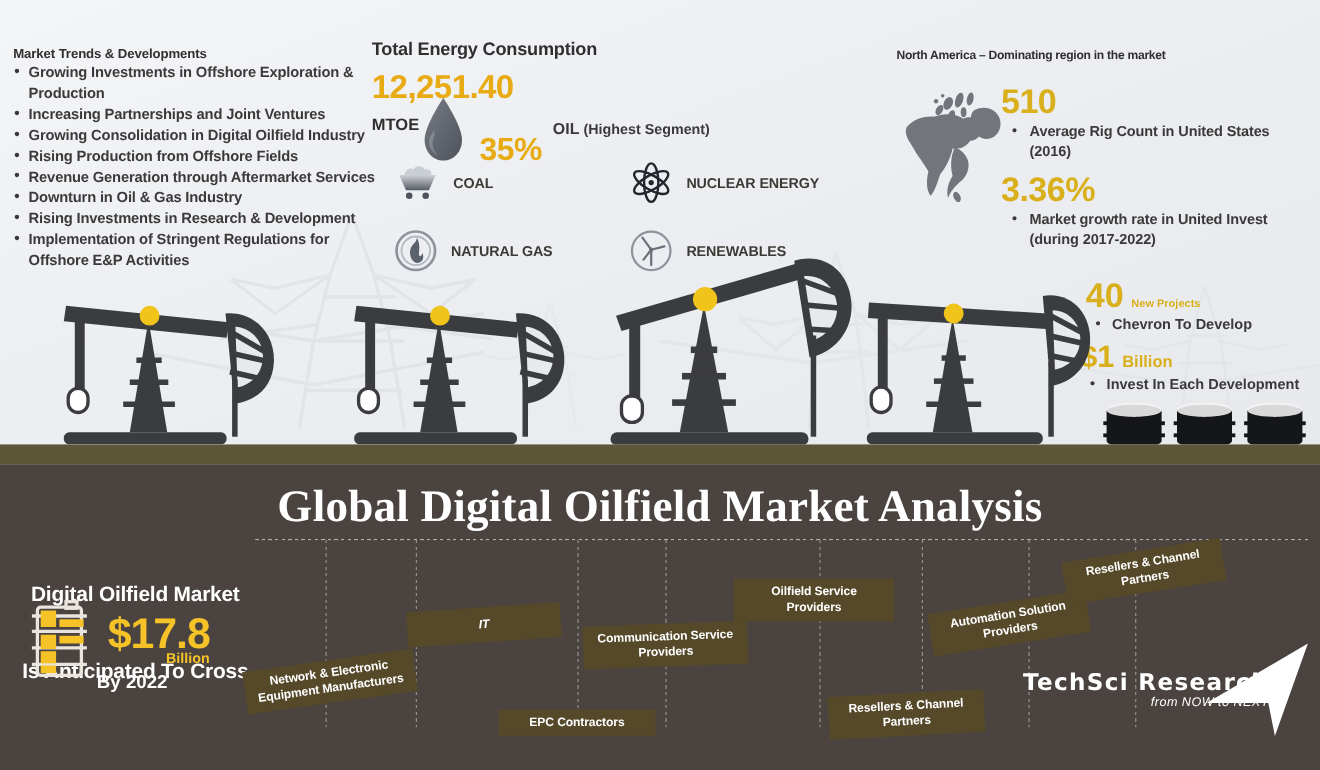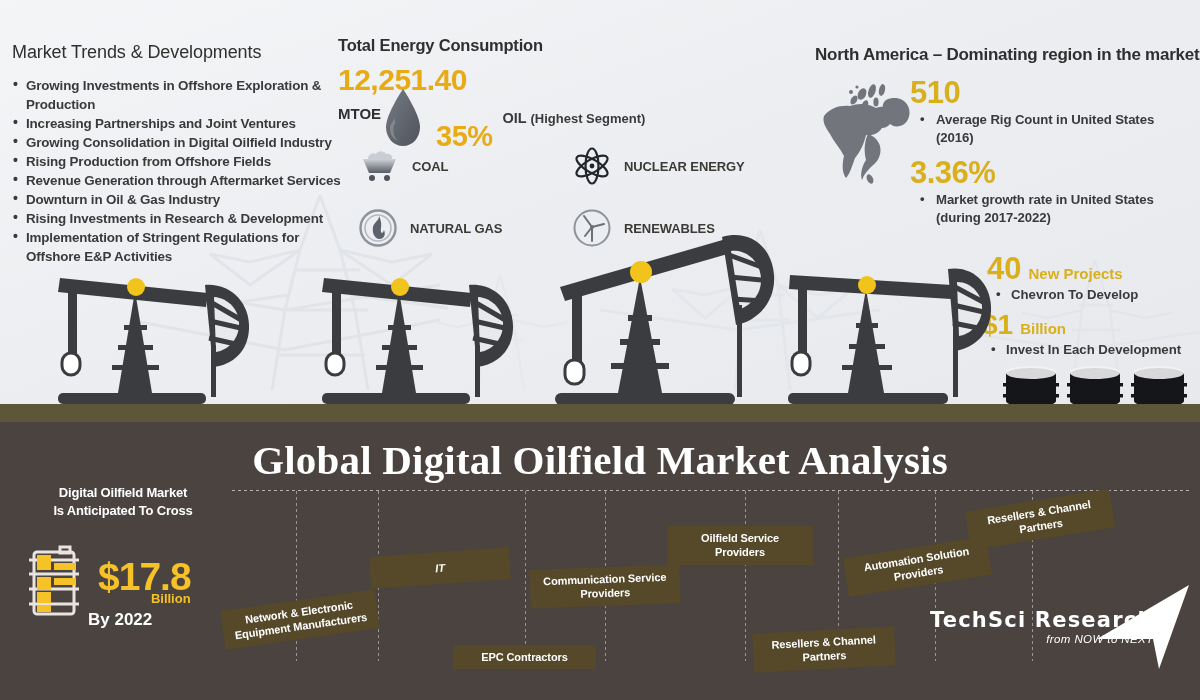--- a/index.html
+++ b/index.html
@@ -37,22 +37,22 @@
 
   
   .pylons { position: absolute; left: 0; top: 190px; width: 1200px; height: 215px; opacity: .55; }
 
   
   .pumps { position: absolute; left: 0; top: 225px; width: 1200px; height: 185px; }
 
   
   .trends { position: absolute; left: 12px; top: 42px; width: 330px; }
   .trends h2 {
-    font-size: 18px; font-weight: normal; color: #2f2f2f;
-    letter-spacing: -0.1px; margin-bottom: 13px;
+    font-size: 12px; font-weight: bold; color: #2f2f2f;
+    letter-spacing: -0.1px; margin-bottom: 0;
   }
   .trends ul { list-style: none; }
   .trends li {
     font-size: 13.4px; color: #3a3a3a; font-weight: bold;
     line-height: 1.42; position: relative; padding-left: 14px;
     letter-spacing: -0.15px;
   }
   .trends li::before {
     content: "\2022"; position: absolute; left: 1px; top: -1px;
     font-size: 14px; color: #3a3a3a;
@@ -88,42 +88,42 @@
     display: grid; grid-template-columns: 200px 200px; gap: 22px 14px;
   }
   .src { display: flex; align-items: center; gap: 12px; }
   .src .nm {
     font-size: 13px; font-weight: bold; color: #3c3a35; letter-spacing: -0.1px;
   }
 
   
   .na { position: absolute; left: 815px; top: 45px; width: 382px; }
   .na h2 {
-    font-size: 17px; font-weight: bold; color: #2f2f2f; letter-spacing: -0.25px;
+    font-size: 11px; font-weight: bold; color: #2f2f2f; letter-spacing: -0.25px;
     white-space: nowrap;
   }
   .na-map { position: absolute; left: 5px; top: 33px; }
   .na-stat { position: absolute; }
   .na-stat .num {
     font-size: 31px; font-weight: bold; color: #d9b01c; line-height: 1; letter-spacing: -0.5px;
   }
   .na-stat .bullet {
     font-size: 13.2px; font-weight: bold; color: #3a3a3a; line-height: 1.35;
     padding-left: 26px; position: relative; margin-top: 3px; letter-spacing: -0.1px;
   }
   .na-stat .bullet::before {
     content: "\2022"; position: absolute; left: 10px; top: -1px; font-size: 13px;
   }
   .na-stat.s1 { left: 95px; top: 32px; width: 290px; }
   .na-stat.s2 { left: 95px; top: 112px; width: 290px; }
 
   .proj { position: absolute; left: 172px; top: 208px; width: 210px; }
   .proj .line { display: flex; align-items: baseline; gap: 7px; }
   .proj .num { font-size: 31px; font-weight: bold; color: #d9b01c; line-height: 1; }
-  .proj .tag { font-size: 15px; font-weight: bold; color: #d9b01c; }
+  .proj .tag { font-size: 10px; font-weight: bold; color: #d9b01c; }
   .proj .bullet {
     font-size: 13.2px; font-weight: bold; color: #3a3a3a;
     padding-left: 24px; position: relative; margin-top: 3px; white-space: nowrap;
   }
   .proj .bullet::before { content: "\2022"; position: absolute; left: 9px; top: -1px; }
   .proj2 { position: absolute; left: 167px; top: 266px; width: 235px; }
   .proj2 .num { font-size: 28px; font-weight: bold; color: #d9b01c; line-height: 1; }
   .proj2 .tag { font-size: 15px; font-weight: bold; color: #d9b01c; }
   .proj2 .line { display: flex; align-items: baseline; gap: 7px; }
   .proj2 .bullet {
@@ -147,22 +147,23 @@
     background-image: repeating-linear-gradient(to right,#b6b0ab 0 3px, transparent 3px 6px);
   }
   .vdotted {
     position: absolute; top: 69px; width: 1px; height: 170px;
     background-image: repeating-linear-gradient(to bottom,#9c9691 0 3px, transparent 3px 6px);
   }
 
   
   .dom-stat { position: absolute; left: 18px; top: 62px; width: 210px; text-align: center; }
   .dom-stat .cap {
-    font-size: 13px; font-weight: bold; color: #ffffff; line-height: 1.38;
+    font-size: 19px; font-weight: bold; color: #ffffff; line-height: 1.38;
     letter-spacing: -0.2px;
+    margin-top: 44px;
   }
   .dom-row { position: absolute; left: 24px; top: 122px; display: flex; align-items: center; gap: 12px; }
   .dom-row .amt {
     font-size: 39px; font-weight: bold; color: #f5c227; line-height: .95; letter-spacing: -1px;
   }
   .dom-row .bil {
     font-size: 13px; font-weight: bold; color: #f5c227; text-align: right; margin-top: -4px;
   }
   .dom-by {
     position: absolute; left: 88px; top: 188px;
@@ -351,21 +352,21 @@
         <div class="num">510</div>
         <div class="bullet">
           <span>Average Rig Count in United States</span><br>
           <span>(2016)</span>
         </div>
       </div>
 
       <div class="na-stat s2">
         <div class="num">3.36%</div>
         <div class="bullet">
-          <span>Market growth rate in United States</span><br>
+          <span>Market growth rate in United Invest</span><br>
           <span>(during 2017-2022)</span>
         </div>
       </div>
 
       <div class="proj">
         <div class="line">
           <span class="num">40</span>
           <span class="tag">New Projects</span>
         </div>
         <div class="bullet">Chevron To Develop</div>

